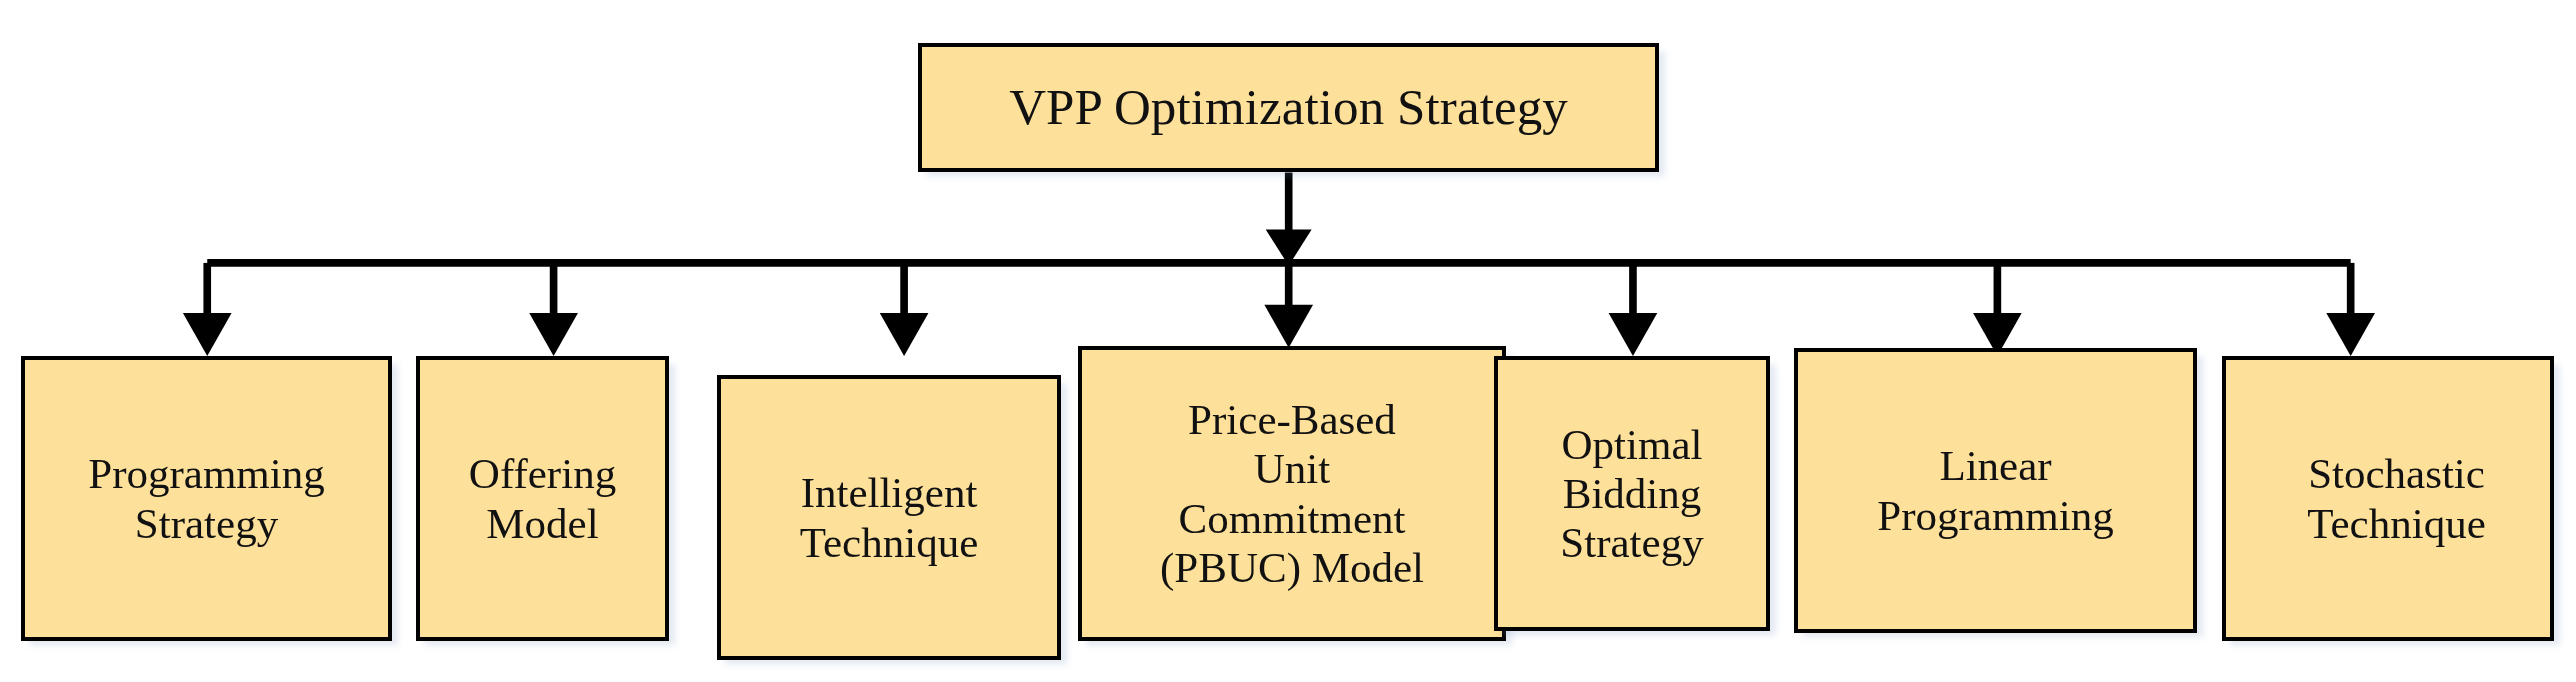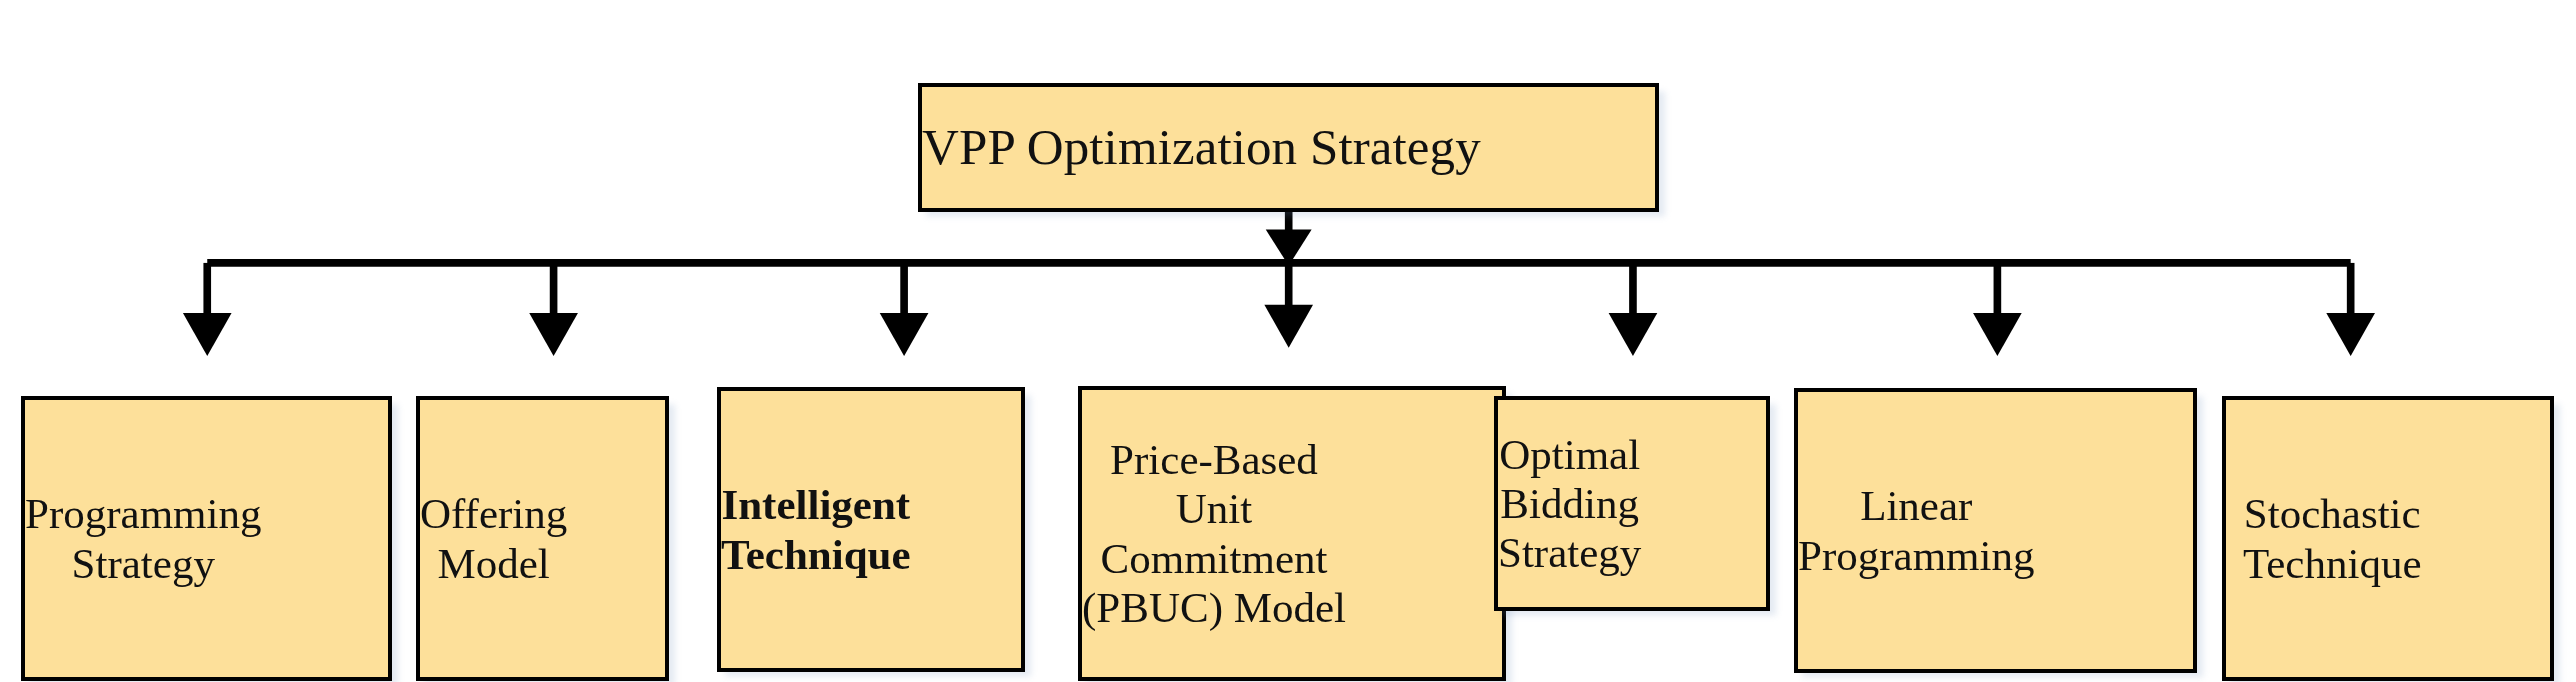--- a/index.html
+++ b/index.html
@@ -18,48 +18,48 @@
   }
 
   
   .node {
     position: absolute;
     box-sizing: border-box;
     background: #fde09a;
     border: 4.9px solid #000000;
     display: flex;
     align-items: center;
+    justify-content: center;
     text-align: center;
     color: #111111;
     line-height: 1.14;
     white-space: pre-line;
     box-shadow: 7px 6.3px 6.3px -1.4px rgba(120,150,190,0.20);
     font-weight: 400;
-    margin-top: 40px;
   }
 
   
   #node-root {
     left: 918px;
     top: 43px;
     width: 741px;
     height: 129px;
     font-size: 51px;
     letter-spacing: 0.1px;
   }
 
   
   .leaf {
     font-size: 43px;
   }
   #node-leaf-0 { left: 21px;   top: 356px; width: 371px; height: 285px; }
   #node-leaf-1 { left: 416px;  top: 356px; width: 253px; height: 285px; }
-  #node-leaf-2 { left: 717px; top: 347px; width: 308px; height: 285px; font-weight: bold; }
+  #node-leaf-2 { left: 717px; top: 375px; width: 344px; height: 285px; }
   #node-leaf-3 { left: 1078px; top: 346px; width: 428px; height: 295px; }
-  #node-leaf-4 { left: 1494px; top: 356px; width: 276px; height: 215px; }
+  #node-leaf-4 { left: 1494px; top: 356px; width: 276px; height: 275px; }
   #node-leaf-5 { left: 1794px; top: 348px; width: 403px; height: 285px; }
   #node-leaf-6 { left: 2222px; top: 356px; width: 332px; height: 285px; padding-left: 17px; }
 
   
   #connectors {
     position: absolute;
     left: 0;
     top: 0;
     width: 2576px;
     height: 683px;

